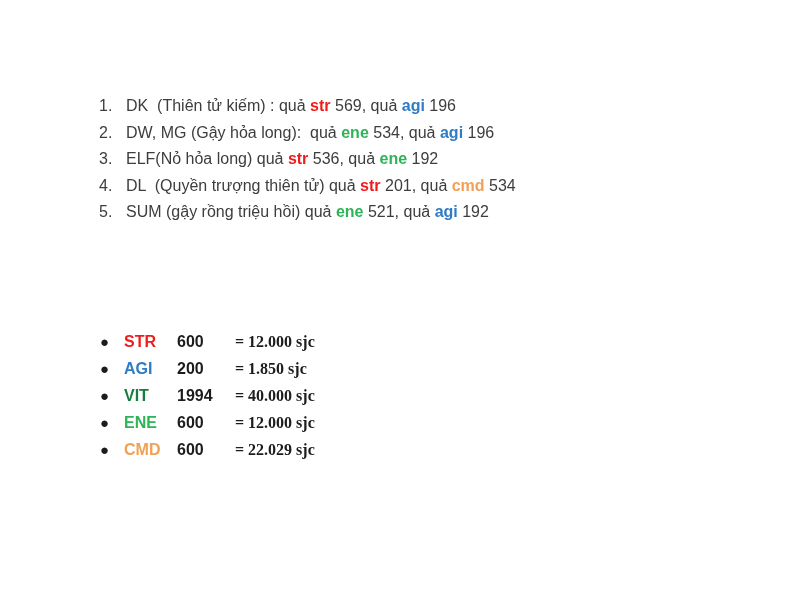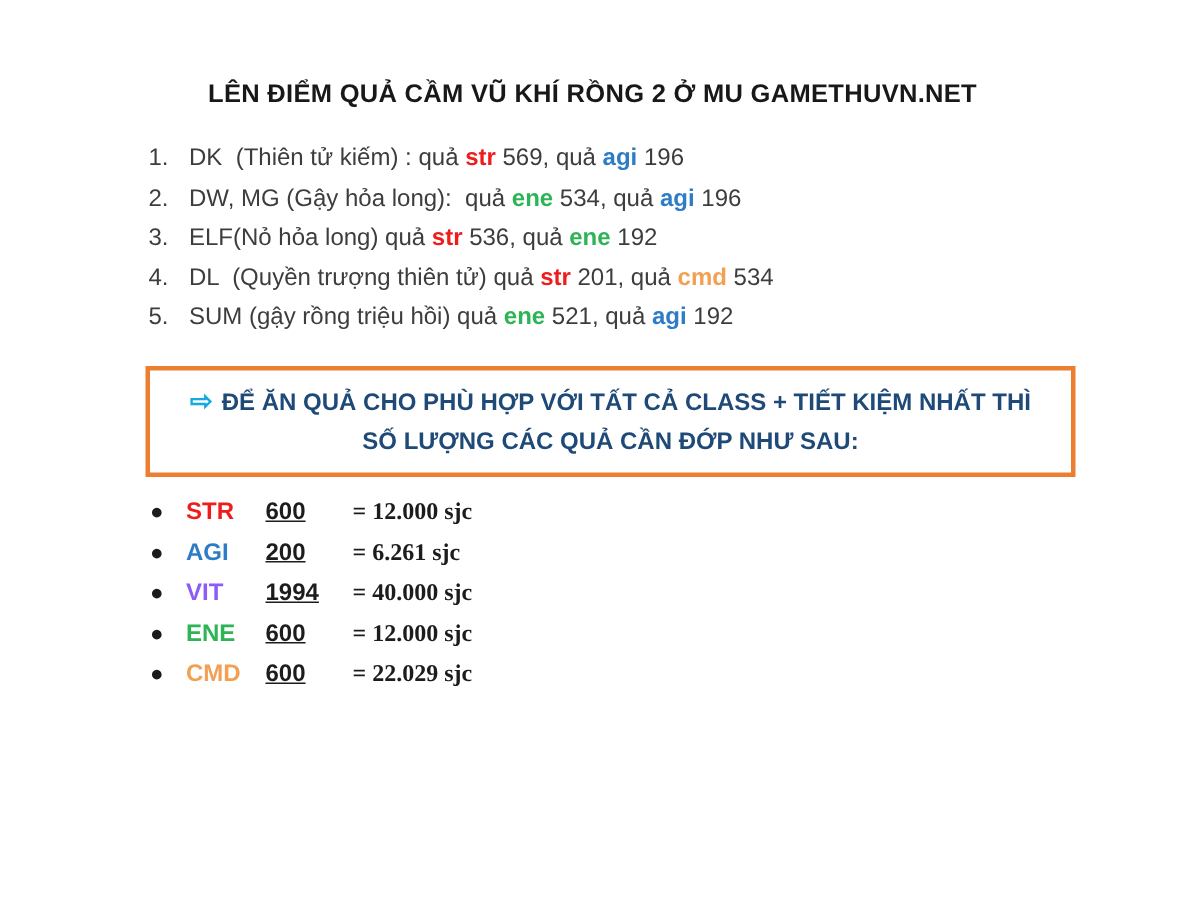--- a/index.html
+++ b/index.html
@@ -27,63 +27,59 @@
     padding:7px 22px;font-size:16px;line-height:26px;
   }
   .arrow{color:var(--arrow);font-weight:bold;margin-right:6px;font-size:18px;}
   .fruit-list{position:absolute;left:100px;top:333px;}
   .fruit-row{
     display:flex;align-items:baseline;height:27px;
     font-size:16px;font-weight:bold;color:var(--black);
   }
   .f-bullet{width:24px;flex:0 0 24px;color:var(--black);font-size:15px;}
   .f-label{width:53px;flex:0 0 53px;}
-  .f-qty{width:58px;flex:0 0 58px;color:var(--black);text-decoration:underline;}
+  .f-qty{width:58px;flex:0 0 58px;color:var(--black);}
   .f-cost{color:var(--black);font-family:Liberation Serif, serif;}
   .f-note{margin-left:9px;color:var(--black);}
   .total-box{
     position:absolute;left:260px;top:479px;width:250px;
     padding:12px 20px;font-size:17px;line-height:22px;white-space:nowrap;
   }
 </style>
 </head>
 <body>
 
 <div class="page">
 
-  <div class="doc-title">LÊN ĐIỂM QUẢ CẦM VŨ KHÍ RỒNG 2 Ở MU GAMETHUVN.NET</div>
 
   <div class="weapon-list">
       <div class="weapon-row"><span class="w-num">1.</span><span class="w-seg-wrap"><span style="color: rgb(61, 61, 61);">DK  (Thiên tử kiếm) : quả </span><span style="color: rgb(239, 28, 28); font-weight: bold;">str</span><span style="color: rgb(61, 61, 61);"> 569, quả </span><span style="color: rgb(46, 124, 198); font-weight: bold;">agi</span><span style="color: rgb(61, 61, 61);"> 196</span></span></div>
       <div class="weapon-row"><span class="w-num">2.</span><span class="w-seg-wrap"><span style="color: rgb(61, 61, 61);">DW, MG (Gậy hỏa long):  quả </span><span style="color: rgb(45, 180, 87); font-weight: bold;">ene</span><span style="color: rgb(61, 61, 61);"> 534, quả </span><span style="color: rgb(46, 124, 198); font-weight: bold;">agi</span><span style="color: rgb(61, 61, 61);"> 196</span></span></div>
       <div class="weapon-row"><span class="w-num">3.</span><span class="w-seg-wrap"><span style="color: rgb(61, 61, 61);">ELF(Nỏ hỏa long) quả </span><span style="color: rgb(239, 28, 28); font-weight: bold;">str</span><span style="color: rgb(61, 61, 61);"> 536, quả </span><span style="color: rgb(45, 180, 87); font-weight: bold;">ene</span><span style="color: rgb(61, 61, 61);"> 192</span></span></div>
       <div class="weapon-row"><span class="w-num">4.</span><span class="w-seg-wrap"><span style="color: rgb(61, 61, 61);">DL  (Quyền trượng thiên tử) quả </span><span style="color: rgb(239, 28, 28); font-weight: bold;">str</span><span style="color: rgb(61, 61, 61);"> 201, quả </span><span style="color: rgb(242, 160, 84); font-weight: bold;">cmd</span><span style="color: rgb(61, 61, 61);"> 534</span></span></div>
       <div class="weapon-row"><span class="w-num">5.</span><span class="w-seg-wrap"><span style="color: rgb(61, 61, 61);">SUM (gậy rồng triệu hồi) quả </span><span style="color: rgb(45, 180, 87); font-weight: bold;">ene</span><span style="color: rgb(61, 61, 61);"> 521, quả </span><span style="color: rgb(46, 124, 198); font-weight: bold;">agi</span><span style="color: rgb(61, 61, 61);"> 192</span></span></div>
     </div>
 
-  <div class="callout advice-box">
-    <span class="arrow">⇨</span><span>ĐỂ ĂN QUẢ CHO PHÙ HỢP VỚI TẤT CẢ CLASS + TIẾT KIỆM NHẤT THÌ SỐ LƯỢNG CÁC QUẢ CẦN ĐỚP NHƯ SAU:</span>
-  </div>
 
   <div class="fruit-list">
       <div class="fruit-row">
         <span class="f-bullet">●</span>
         <span class="f-label" style="color: rgb(239, 28, 28);">STR</span>
         <span class="f-qty">600</span>
         <span class="f-cost">= 12.000 sjc</span>
       </div>
       <div class="fruit-row">
         <span class="f-bullet">●</span>
         <span class="f-label" style="color: rgb(46, 124, 198);">AGI</span>
         <span class="f-qty">200</span>
-        <span class="f-cost">= 6.261 sjc</span>
+        <span class="f-cost">= 1.850 sjc</span>
       </div>
       <div class="fruit-row">
         <span class="f-bullet">●</span>
-        <span class="f-label" style="color: #8b5cf6;">VIT</span>
+        <span class="f-label" style="color: #15803d;">VIT</span>
         <span class="f-qty">1994</span>
         <span class="f-cost">= 40.000 sjc</span>
       </div>
       <div class="fruit-row">
         <span class="f-bullet">●</span>
         <span class="f-label" style="color: rgb(45, 180, 87);">ENE</span>
         <span class="f-qty">600</span>
         <span class="f-cost">= 12.000 sjc</span>
       </div>
       <div class="fruit-row">

